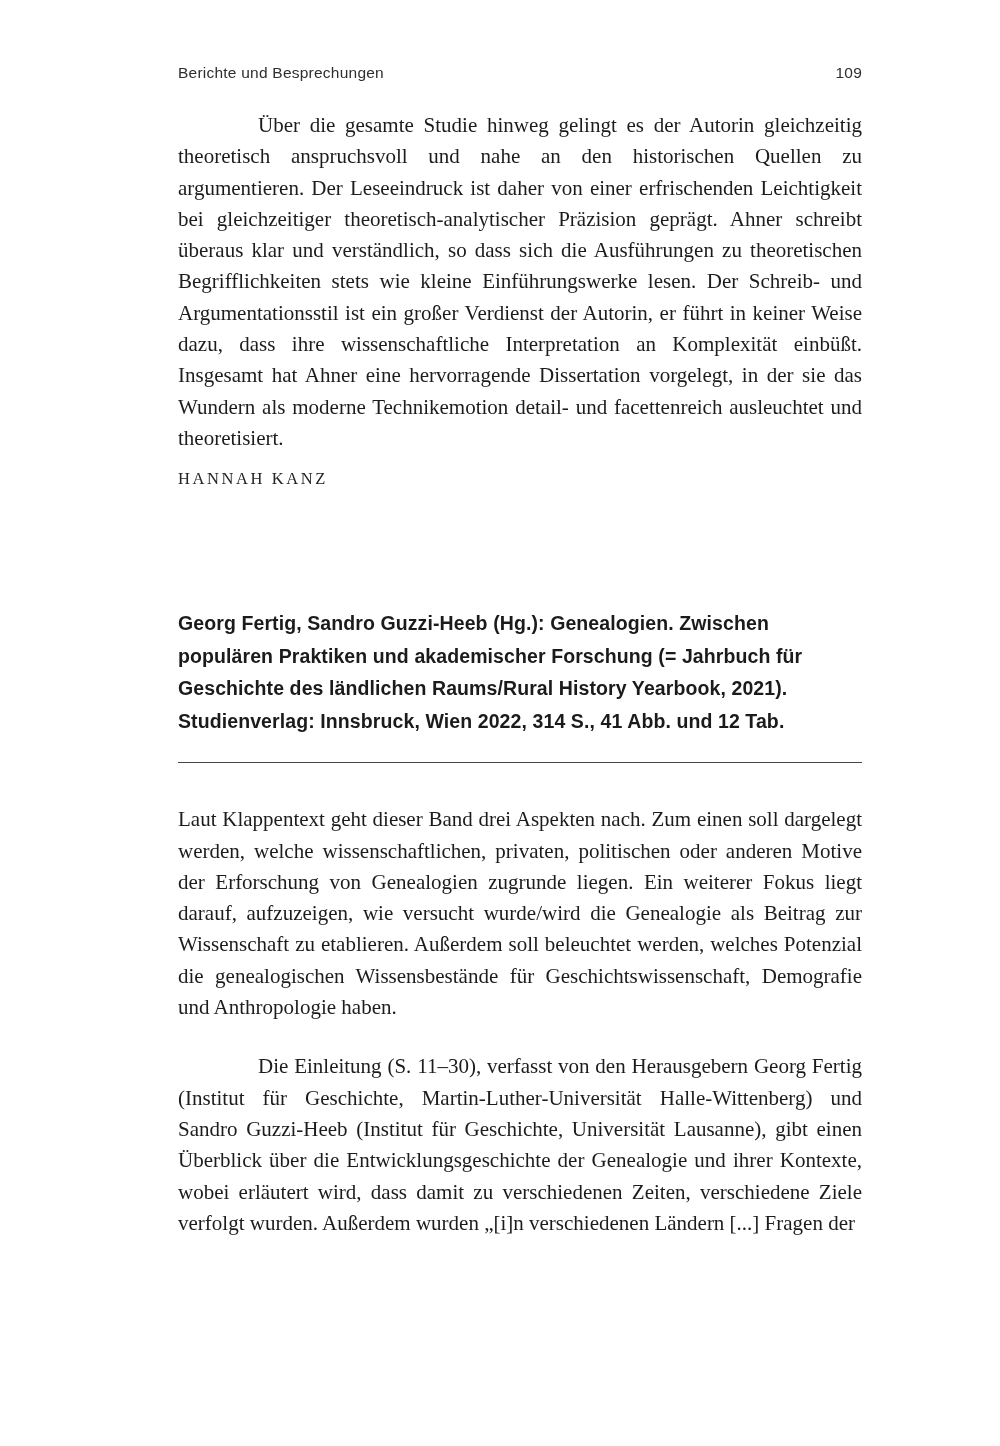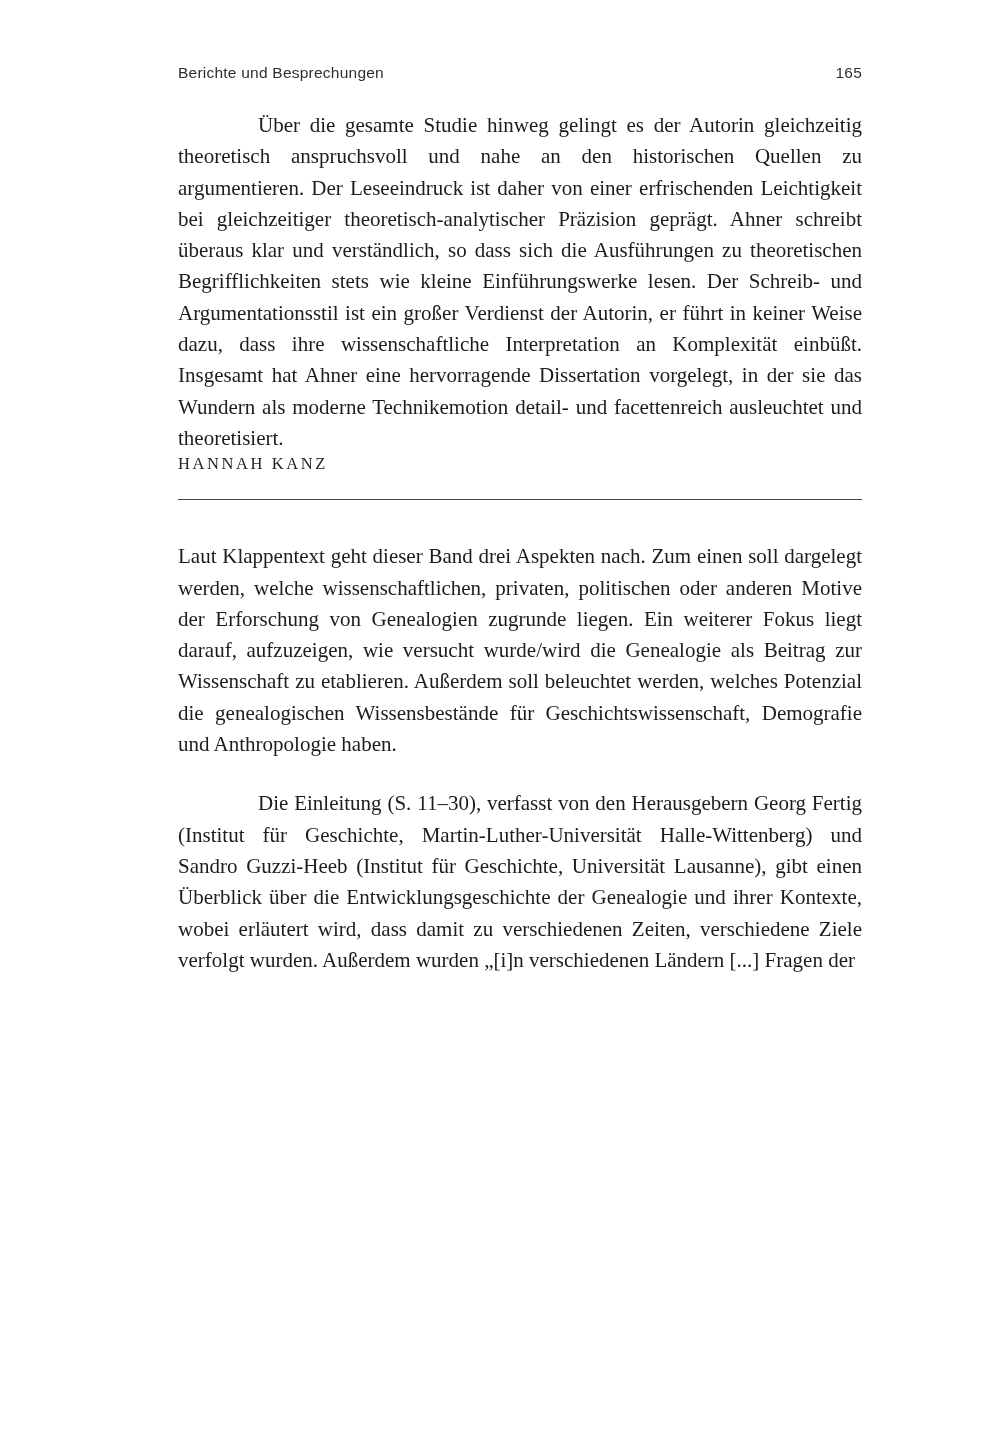--- a/index.html
+++ b/index.html
@@ -51,21 +51,21 @@
   }
 
   .first-par {
   }
 
   .indent {
     text-indent: 80px;
   }
 
   .author {
-    margin-top: 0;
+    margin-top: 15px;
     font-family: "Liberation Serif", serif;
     font-size: 16.5px;
     letter-spacing: 2.6px;
     text-transform: uppercase;
     color: #242424;
   }
 
   .review-heading {
     margin-top: 118px;
     font-family: "Liberation Sans", sans-serif;
@@ -88,29 +88,30 @@
     margin-top: 41px;
   }
 </style>
 </head>
 <body>
 
 <div class="page">
 
   <div class="running-head">
     <span class="rh-title">Berichte und Besprechungen</span>
-    <span class="rh-page">165</span>
+    <span class="rh-page">109</span>
   </div>
 
   <div class="content">
 
     <p class="body-par first-par indent">Über die gesamte Studie hinweg gelingt es der Autorin gleichzeitig theoretisch anspruchsvoll und nahe an den historischen Quellen zu argumentieren. Der Leseeindruck ist daher von einer erfrischenden Leichtigkeit bei gleichzeitiger theoretisch-analytischer Präzision geprägt. Ahner schreibt überaus klar und verständlich, so dass sich die Ausführungen zu theoretischen Begrifflichkeiten stets wie kleine Einführungswerke lesen. Der Schreib- und Argumentationsstil ist ein großer Verdienst der Autorin, er führt in keiner Weise dazu, dass ihre wissenschaftliche Interpretation an Komplexität einbüßt. Insgesamt hat Ahner eine hervorragende Dissertation vorgelegt, in der sie das Wundern als moderne Technikemotion detail- und facettenreich ausleuchtet und theoretisiert.</p>
 
     <p class="author">Hannah Kanz</p>
 
+    <h2 class="review-heading">Georg Fertig, Sandro Guzzi-Heeb (Hg.): Genealogien. Zwischen populären Praktiken und akademischer Forschung (= Jahrbuch für Geschichte des ländlichen Raums/Rural History Yearbook, 2021). Studienverlag: Innsbruck, Wien 2022, 314 S., 41 Abb. und 12 Tab.</h2>
 
     <hr class="rule">
 
     <p class="body-par after-rule">Laut Klappentext geht dieser Band drei Aspekten nach. Zum einen soll dargelegt werden, welche wissenschaftlichen, privaten, politischen oder anderen Motive der Erforschung von Genealogien zugrunde liegen. Ein weiterer Fokus liegt darauf, aufzuzeigen, wie versucht wurde/wird die Genealogie als Beitrag zur Wissenschaft zu etablieren. Außerdem soll beleuchtet werden, welches Potenzial die genealogischen Wissensbestände für Geschichtswissenschaft, Demografie und Anthropologie haben.</p>
 
     <p class="body-par indent">Die Einleitung (S. 11–30), verfasst von den Herausgebern Georg Fertig (Institut für Geschichte, Martin-Luther-Universität Halle-Wittenberg) und Sandro Guzzi-Heeb (Institut für Geschichte, Universität Lausanne), gibt einen Überblick über die Entwicklungsgeschichte der Genealogie und ihrer Kontexte, wobei erläutert wird, dass damit zu verschiedenen Zeiten, verschiedene Ziele verfolgt wurden. Außerdem wurden „[i]n verschiedenen Ländern [...] Fragen der</p>
 
   </div>
 
 </div>

